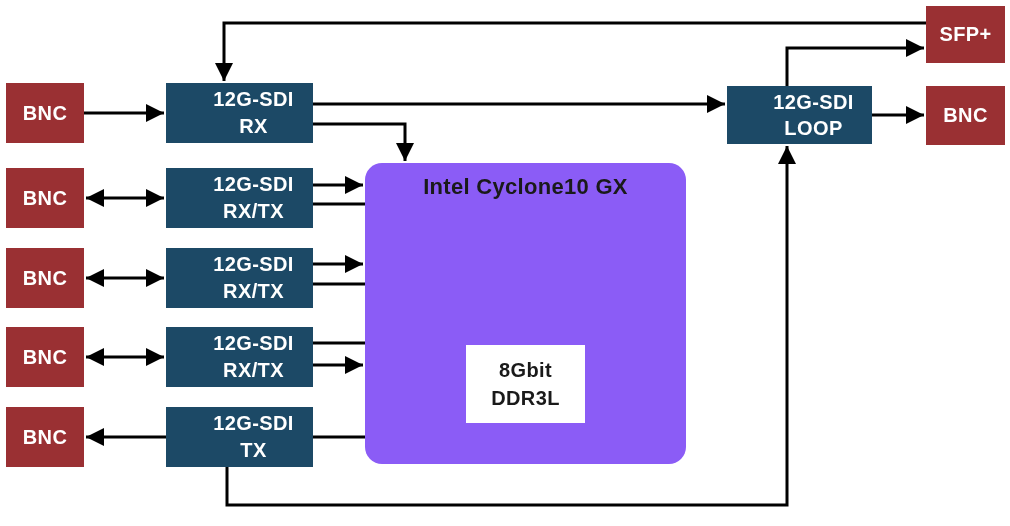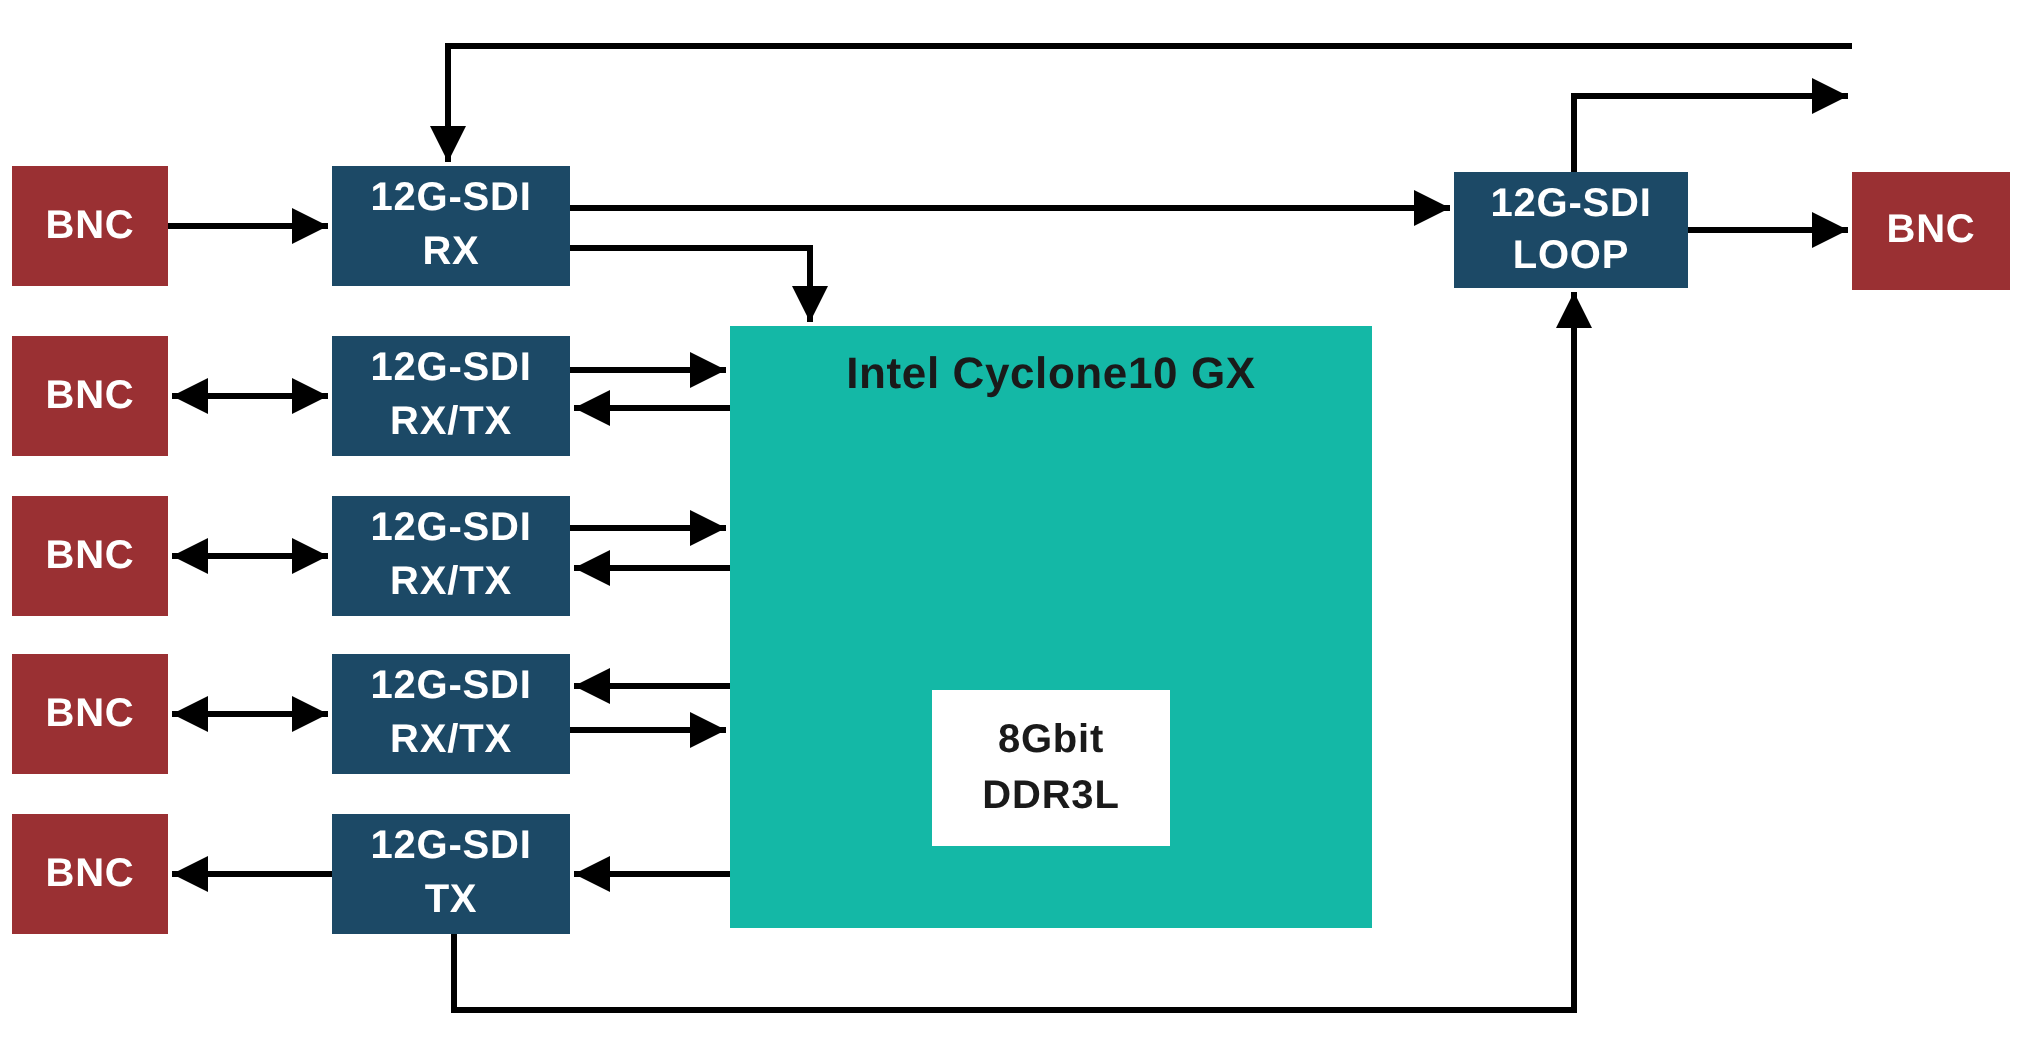--- a/index.html
+++ b/index.html
@@ -31,24 +31,26 @@
   .port-red {
     background: #9a3033;
     color: #ffffff;
     font-size: 20px;
   }
   .sdi-blue {
     background: #1c4966;
     color: #ffffff;
     font-size: 20px;
     line-height: 27px;
+    padding-left: 28px;
   }
   .fpga {
-    background: #14b8a6;
+    background: #8b5cf6;
     color: #1a1a1a;
+    border-radius: 17px;
   }
   .fpga-label {
     position: absolute;
     top: 11px; left: 0;
     width: 100%;
     text-align: center;
     font-weight: bold;
     font-size: 22px;
     color: #1a1a1a;
     letter-spacing: 0.3px;
@@ -128,15 +130,16 @@
     <div class="block memory" style="left:101px; top:182px; width:119px; height:78px;">
       <span>8Gbit</span>
       <span>DDR3L</span>
     </div>
   </div>
 
   <div class="block sdi-blue" style="left:727px; top:86px; width:117px; height:58px; line-height:26px;">
     <span>12G-SDI</span>
     <span>LOOP</span>
   </div>
+  <div class="block port-red" style="left:926px; top:6px; width:79px; height:57px;">SFP+</div>
   <div class="block port-red" style="left:926px; top:86px; width:79px; height:59px;">BNC</div>
 
 </div>
 
 </body></html>

